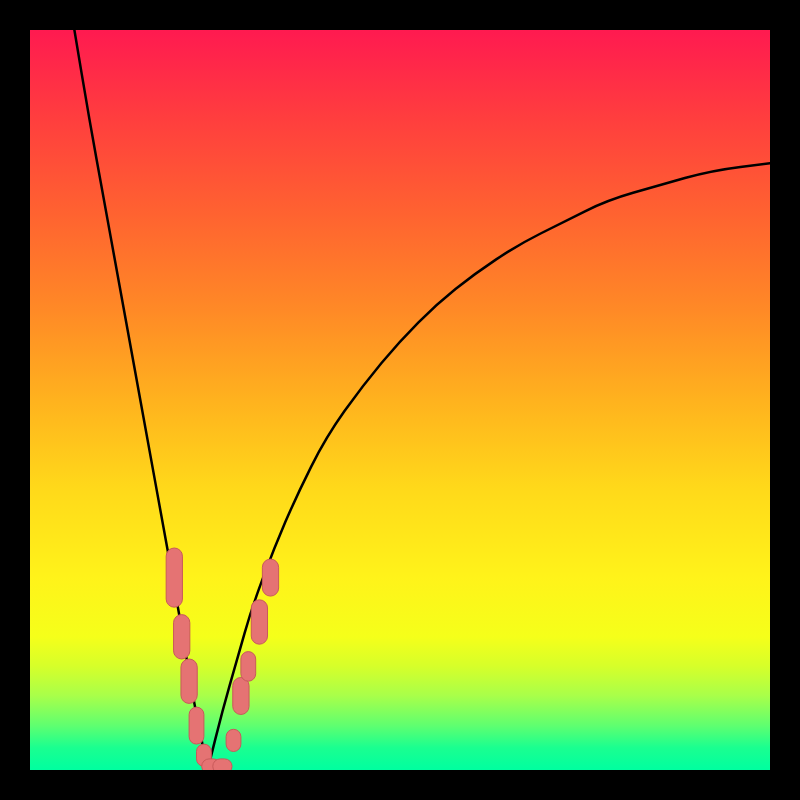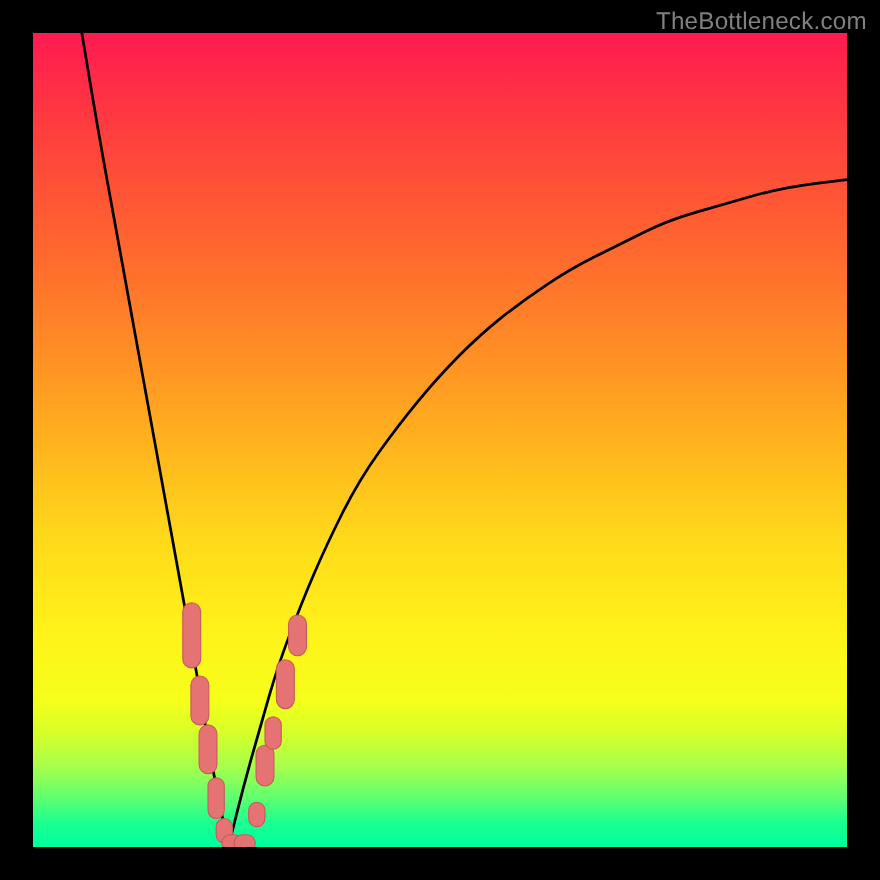--- a/index.html
+++ b/index.html
@@ -78,14 +78,13 @@
         <rect x="171.68" y="728.90" width="19.24" height="14.80" rx="7.40" fill="#e57373" stroke="#c85a5a" stroke-width="1"></rect>
         <rect x="182.78" y="728.90" width="19.24" height="14.80" rx="7.40" fill="#e57373" stroke="#c85a5a" stroke-width="1"></rect>
         <rect x="196.10" y="699.30" width="14.80" height="22.20" rx="7.40" fill="#e57373" stroke="#c85a5a" stroke-width="1"></rect>
         <rect x="202.76" y="647.50" width="16.28" height="37.00" rx="8.14" fill="#e57373" stroke="#c85a5a" stroke-width="1"></rect>
         <rect x="210.90" y="621.60" width="14.80" height="29.60" rx="7.40" fill="#e57373" stroke="#c85a5a" stroke-width="1"></rect>
         <rect x="221.26" y="569.80" width="16.28" height="44.40" rx="8.14" fill="#e57373" stroke="#c85a5a" stroke-width="1"></rect>
         <rect x="232.36" y="529.10" width="16.28" height="37.00" rx="8.14" fill="#e57373" stroke="#c85a5a" stroke-width="1"></rect>
       </g>
   </svg>
 
-  <div class="attribution">TheBottleneck.com</div>
 </div>
 
 </body></html>

